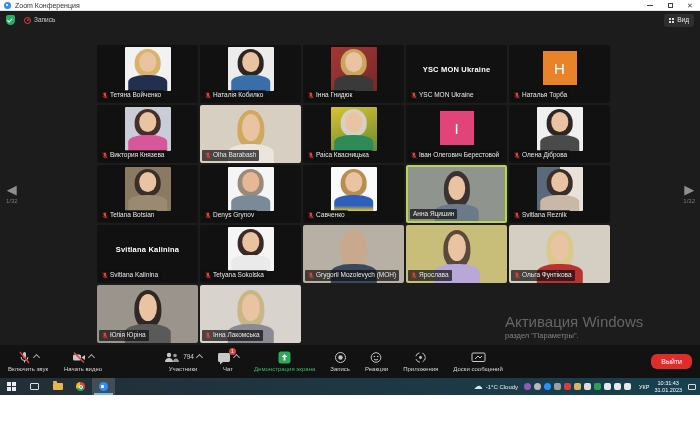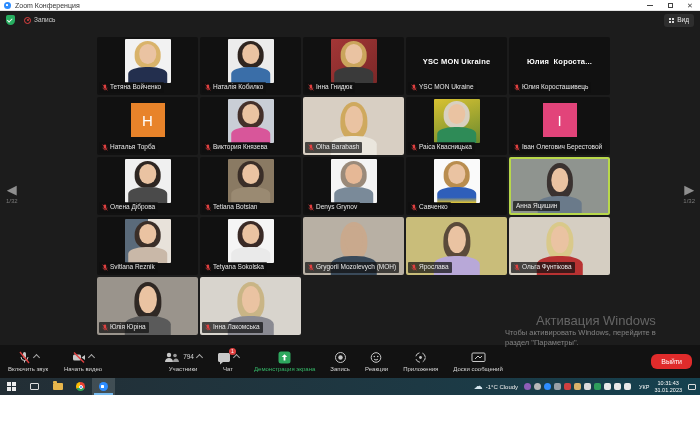--- a/index.html
+++ b/index.html
@@ -26,21 +26,21 @@
   .rec{display:flex;align-items:center;gap:3px;}
   .rec-dot{width:7px;height:7px;border:1px solid #e04040;border-radius:50%;box-sizing:border-box;position:relative;}
   .rec-dot::after{content:"";position:absolute;left:1.5px;top:1.5px;width:2px;height:2px;border-radius:50%;background:#e04040;}
   .rec-label{font-size:6.5px;color:#cfcfcf;line-height:1;}
 
   .view-btn{position:absolute;top:3px;right:6px;background:#2e2e2e;border-radius:3px;padding:3px 5px;display:flex;align-items:center;gap:3px;z-index:15;}
   .grid-ico{width:2px;height:2px;background:#ddd;box-shadow:3px 0 #ddd,0 3px #ddd,3px 3px #ddd;margin:0 3px 3px 0;}
   .view-label{font-size:6.5px;color:#e8e8e8;line-height:1;}
 
   
-  .grid{position:absolute;left:97px;top:26px;display:grid;grid-template-columns:repeat(5,101px);grid-template-rows:repeat(5,58px);gap:2px;z-index:10;}
+  .grid{position:absolute;left:97px;top:34px;display:grid;grid-template-columns:repeat(5,101px);grid-template-rows:repeat(5,58px);gap:2px;z-index:10;}
   .tile{position:relative;background:#111;border-radius:2px;overflow:hidden;box-sizing:border-box;}
   .tile.active{border:2px solid #b8d84a;}
   .pic{position:absolute;top:2px;bottom:12px;left:50%;transform:translateX(-50%);width:46px;overflow:hidden;border-radius:1px;}
   .tile.video .pic{top:0;bottom:0;left:0;width:100%;transform:none;border-radius:0;}
   .sil{position:absolute;inset:0;}
   .sil i{position:absolute;left:50%;transform:translateX(-50%);}
   .hair{top:4%;width:58%;height:62%;border-radius:50% 50% 42% 42%;}
   .face{top:12%;width:38%;height:44%;border-radius:50%;}
   .torso{bottom:0;width:86%;height:36%;border-radius:44% 44% 0 0;}
   .tile.video .hair{top:8%;width:27%;height:66%;}
@@ -52,21 +52,21 @@
   .mic-off{flex:0 0 auto;}
 
   .nav{position:absolute;z-index:12;display:flex;flex-direction:column;align-items:center;gap:2px;}
   .nav-left{left:6px;top:172px;}
   .nav-right{right:5px;top:172px;}
   .nav-arrow{font-size:13px;color:#8f8f8f;line-height:1;}
   .nav-page{font-size:6px;color:#7a7a7a;line-height:1;}
 
   
   .watermark{position:absolute;left:505px;top:303px;z-index:30;pointer-events:none;}
-  .wm-title{font-size:13px;color:rgba(200,200,200,.42);line-height:1.1;text-align:right;}
+  .wm-title{font-size:15px;color:rgba(200,200,200,.42);line-height:1.1;}
   .wm-line{font-size:7.5px;color:rgba(210,210,210,.55);line-height:1.35;}
 
   
   .toolbar{position:absolute;left:0;bottom:0;width:700px;height:33px;background:#121212;display:flex;align-items:center;padding:0 8px;box-sizing:border-box;z-index:20;}
   .tbtn{display:flex;flex-direction:column;align-items:center;justify-content:center;gap:2px;position:relative;}
   .tbtn-top{display:flex;align-items:flex-start;gap:3px;height:13px;position:relative;}
   .tbtn-label{font-size:6px;color:#d6d6d6;line-height:1;white-space:nowrap;}
   .tbtn-label.green{color:#35b768;}
   .caret{width:4px;height:4px;border-right:1px solid #a8a8a8;border-bottom:1px solid #a8a8a8;transform:rotate(225deg);margin-top:4px;}
   .tb-left{display:flex;gap:16px;}
@@ -211,33 +211,20 @@
     <div class="plabel">
       <svg class="mic-off" width="6" height="7" viewBox="0 0 10 12">
               <path d="M5 1a2 2 0 0 1 2 2v3a2 2 0 0 1-4 0V3a2 2 0 0 1 2-2z" fill="#e04040"></path>
               <path d="M1.5 6a3.5 3.5 0 0 0 7 0M5 9.5V11" stroke="#e04040" fill="none" stroke-width="1"></path>
               <line x1="1" y1="1" x2="9" y2="11" stroke="#e04040" stroke-width="1.2"></line>
             </svg>
       <span class="pname">YSC MON Ukraine</span>
     </div>
   </div>
 
-  <div class="tile text">
-
-    <div class="center-text">Юлия  Короста...</div>
-
-    <div class="plabel">
-      <svg class="mic-off" width="6" height="7" viewBox="0 0 10 12">
-              <path d="M5 1a2 2 0 0 1 2 2v3a2 2 0 0 1-4 0V3a2 2 0 0 1 2-2z" fill="#e04040"></path>
-              <path d="M1.5 6a3.5 3.5 0 0 0 7 0M5 9.5V11" stroke="#e04040" fill="none" stroke-width="1"></path>
-              <line x1="1" y1="1" x2="9" y2="11" stroke="#e04040" stroke-width="1.2"></line>
-            </svg>
-      <span class="pname">Юлия Коросташивець</span>
-    </div>
-  </div>
 
   <div class="tile letter">
 
     <div class="letter-box" style="background: rgb(232, 131, 42);">Н</div>
     <div class="plabel">
       <svg class="mic-off" width="6" height="7" viewBox="0 0 10 12">
               <path d="M5 1a2 2 0 0 1 2 2v3a2 2 0 0 1-4 0V3a2 2 0 0 1 2-2z" fill="#e04040"></path>
               <path d="M1.5 6a3.5 3.5 0 0 0 7 0M5 9.5V11" stroke="#e04040" fill="none" stroke-width="1"></path>
               <line x1="1" y1="1" x2="9" y2="11" stroke="#e04040" stroke-width="1.2"></line>
             </svg>
@@ -418,20 +405,33 @@
     <div class="plabel">
       <svg class="mic-off" width="6" height="7" viewBox="0 0 10 12">
               <path d="M5 1a2 2 0 0 1 2 2v3a2 2 0 0 1-4 0V3a2 2 0 0 1 2-2z" fill="#e04040"></path>
               <path d="M1.5 6a3.5 3.5 0 0 0 7 0M5 9.5V11" stroke="#e04040" fill="none" stroke-width="1"></path>
               <line x1="1" y1="1" x2="9" y2="11" stroke="#e04040" stroke-width="1.2"></line>
             </svg>
       <span class="pname">Svitlana Reznik</span>
     </div>
   </div>
 
+  <div class="tile text">
+
+    <div class="center-text">Svitlana Kalinina</div>
+
+    <div class="plabel">
+      <svg class="mic-off" width="6" height="7" viewBox="0 0 10 12">
+              <path d="M5 1a2 2 0 0 1 2 2v3a2 2 0 0 1-4 0V3a2 2 0 0 1 2-2z" fill="#e04040"></path>
+              <path d="M1.5 6a3.5 3.5 0 0 0 7 0M5 9.5V11" stroke="#e04040" fill="none" stroke-width="1"></path>
+              <line x1="1" y1="1" x2="9" y2="11" stroke="#e04040" stroke-width="1.2"></line>
+            </svg>
+      <span class="pname">Svitlana Kalinina</span>
+    </div>
+  </div>
 
 
   <div class="tile photo">
     <div class="pic" style="background: rgb(245, 245, 245);">
       <div class="sil">
         <i class="hair" style="background: rgb(58, 42, 38);"></i>
               <i class="face" style="background: rgb(234, 195, 162);"></i>
               <i class="torso" style="background: rgb(234, 234, 234);"></i>
       </div>
     </div>
@@ -538,21 +538,20 @@
               <path d="M1.5 6a3.5 3.5 0 0 0 7 0M5 9.5V11" stroke="#e04040" fill="none" stroke-width="1"></path>
               <line x1="1" y1="1" x2="9" y2="11" stroke="#e04040" stroke-width="1.2"></line>
             </svg>
       <span class="pname">Інна Лакомська</span>
     </div>
   </div>
 </div>
 
     <div class="watermark">
       <div class="wm-title">Активация Windows</div>
-      <div class="wm-line">Чтобы активировать Windows, перейдите в</div>
       <div class="wm-line">раздел "Параметры".</div>
     </div>
 
     <div class="toolbar">
       <div class="tb-left">
         <div class="tbtn">
           <div class="tbtn-top">
             <svg width="13" height="13" viewBox="0 0 13 13">
                 <rect x="5" y="1" width="3" height="6" rx="1.5" fill="#c8c8c8"></rect>
                 <path d="M3 6a3.5 3.5 0 0 0 7 0" fill="none" stroke="#c8c8c8"></path>

